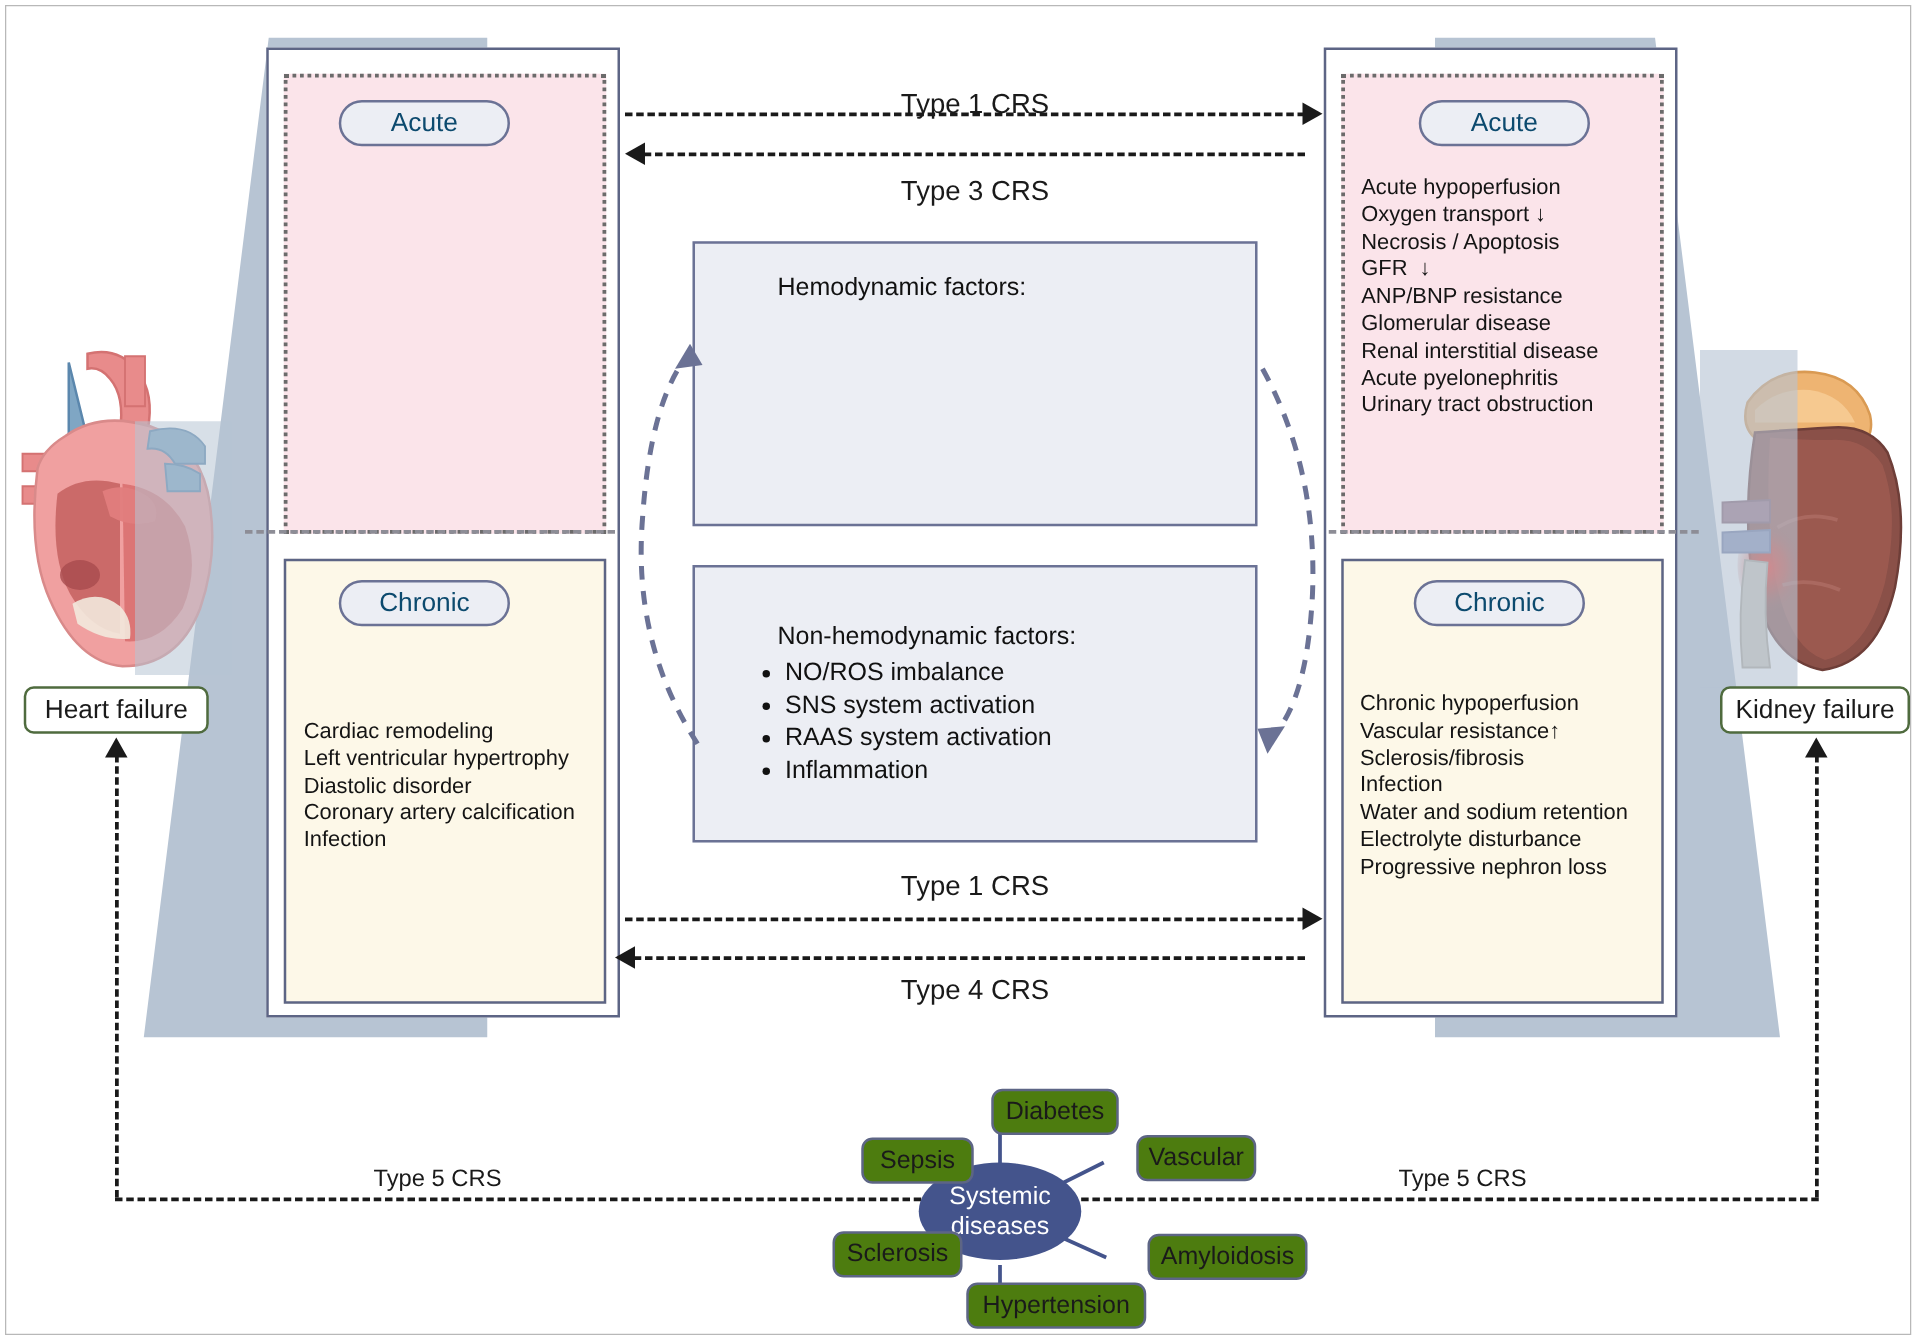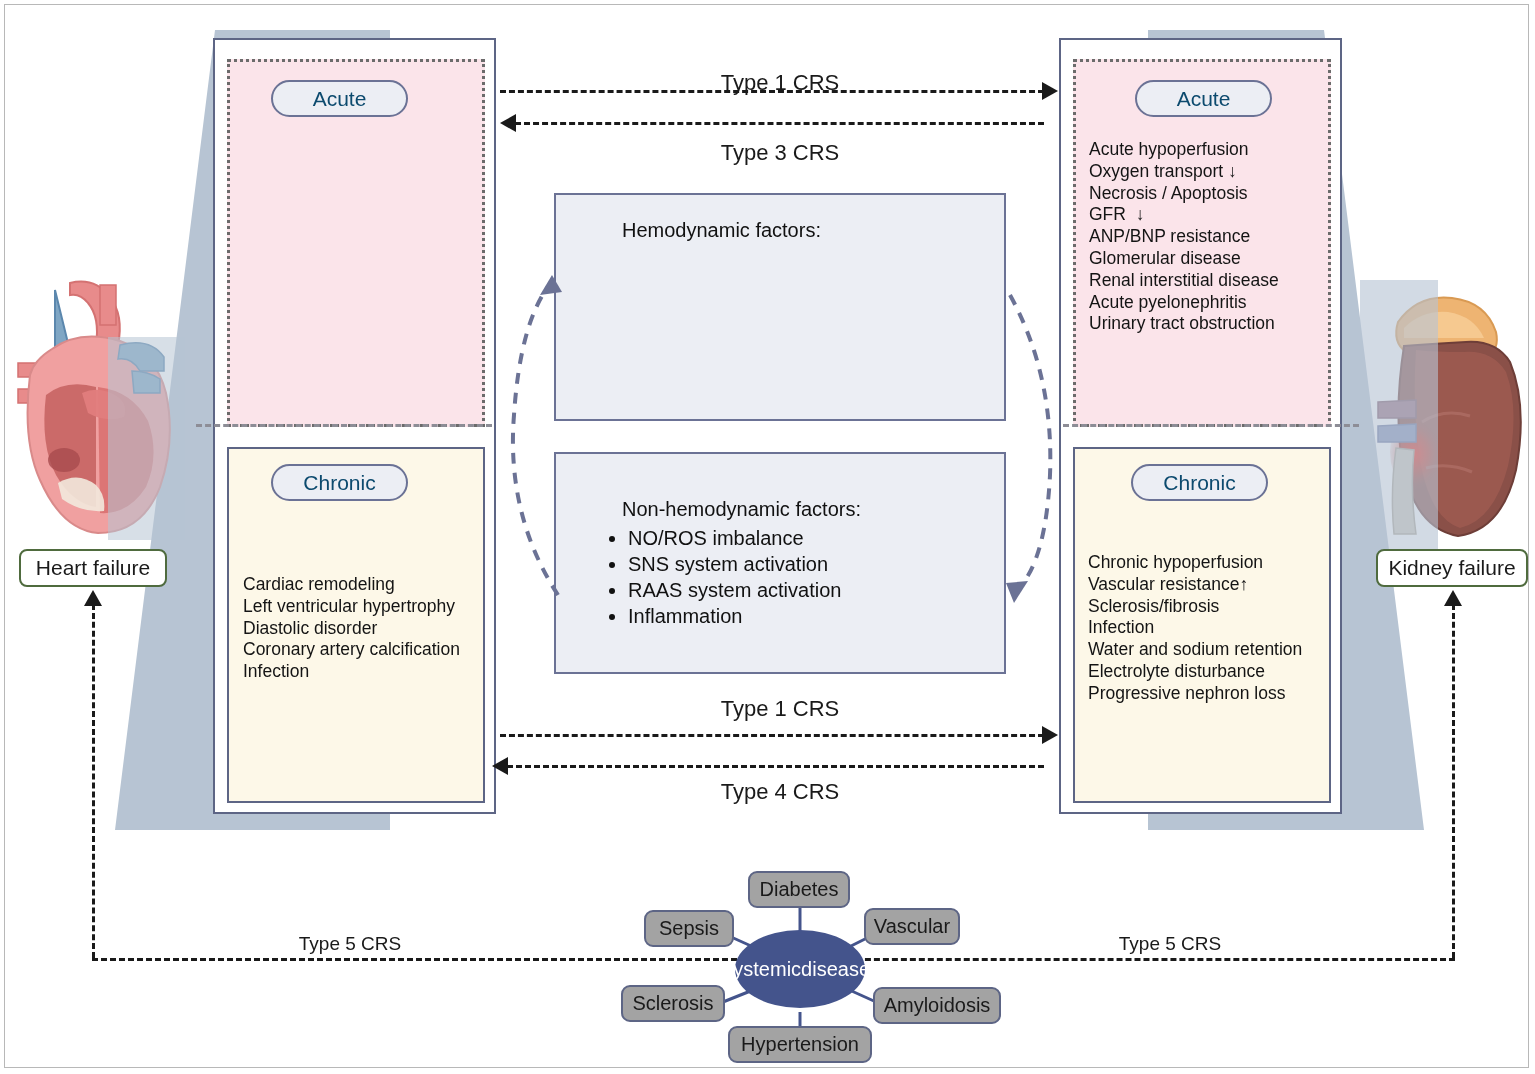--- a/index.html
+++ b/index.html
@@ -42,24 +42,24 @@
   .arrow-l{position:absolute;width:0;height:0;border-top:9px solid transparent;
     border-bottom:9px solid transparent;border-right:16px solid #1a1a1a;}
   .arrow-u{position:absolute;width:0;height:0;border-left:9px solid transparent;
     border-right:9px solid transparent;border-bottom:16px solid #1a1a1a;}
 
   
   .failure-tag{position:absolute;background:#ffffff;border:2px solid #4f6b3e;border-radius:8px;
     display:flex;align-items:center;justify-content:center;font-size:21px;color:#1a1a1a;box-sizing:border-box;}
 
   
-  .disease-node{position:absolute;background:#a3a3a3;border:2px solid #5d6585;border-radius:9px;
-    display:flex;align-items:center;justify-content:center;font-size:20px;color:#1a1a1a;box-sizing:border-box;}
+  .disease-node{position:absolute;background:#4d7c0f;border:2px solid #5d6585;border-radius:9px;
+    display:flex;align-items:center;justify-content:center;font-size:20px;color:#1a1a1a;box-sizing:border-box;margin-left:45px;}
   .sys-core{position:absolute;background:#44548c;border-radius:50%;
-    display:flex;flex-direction:row;align-items:center;justify-content:center;
+    display:flex;flex-direction:column;align-items:center;justify-content:center;
     color:#ffffff;font-size:20px;line-height:24px;text-align:center;}
 
   .organ-art{position:absolute;pointer-events:none;}
   .dash-sep{position:absolute;height:0;border-top:3px dashed #8d8d96;}
 </style>
 </head>
 <body>
 
 <div id="stage">
 

